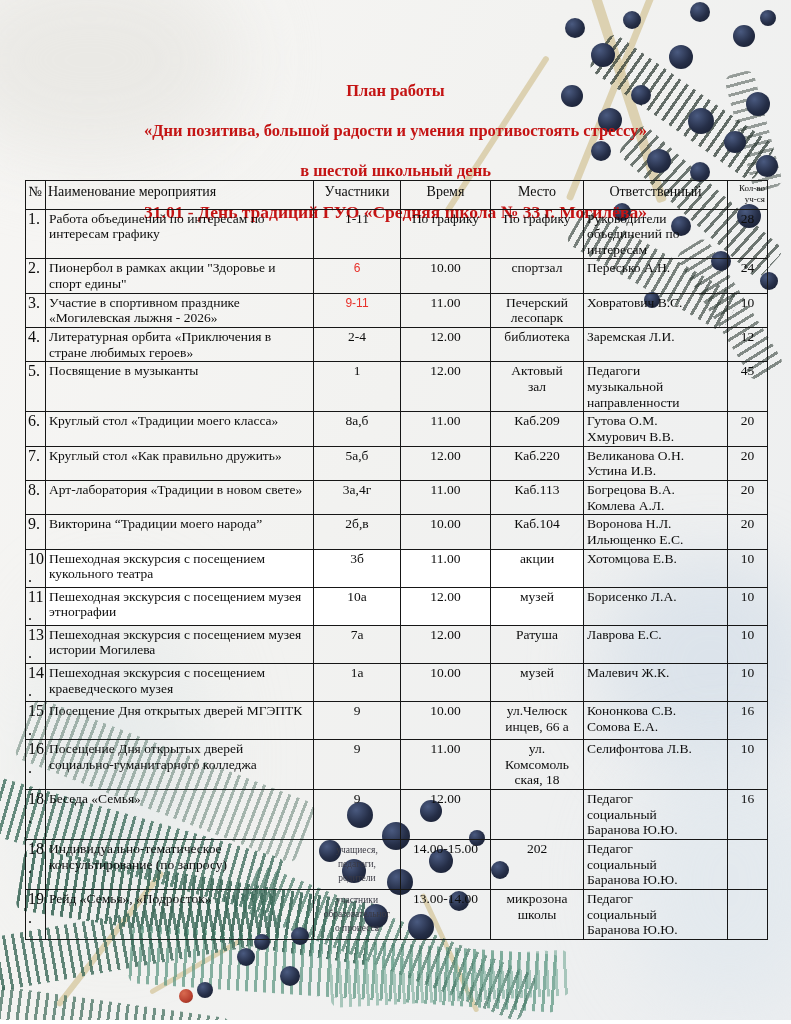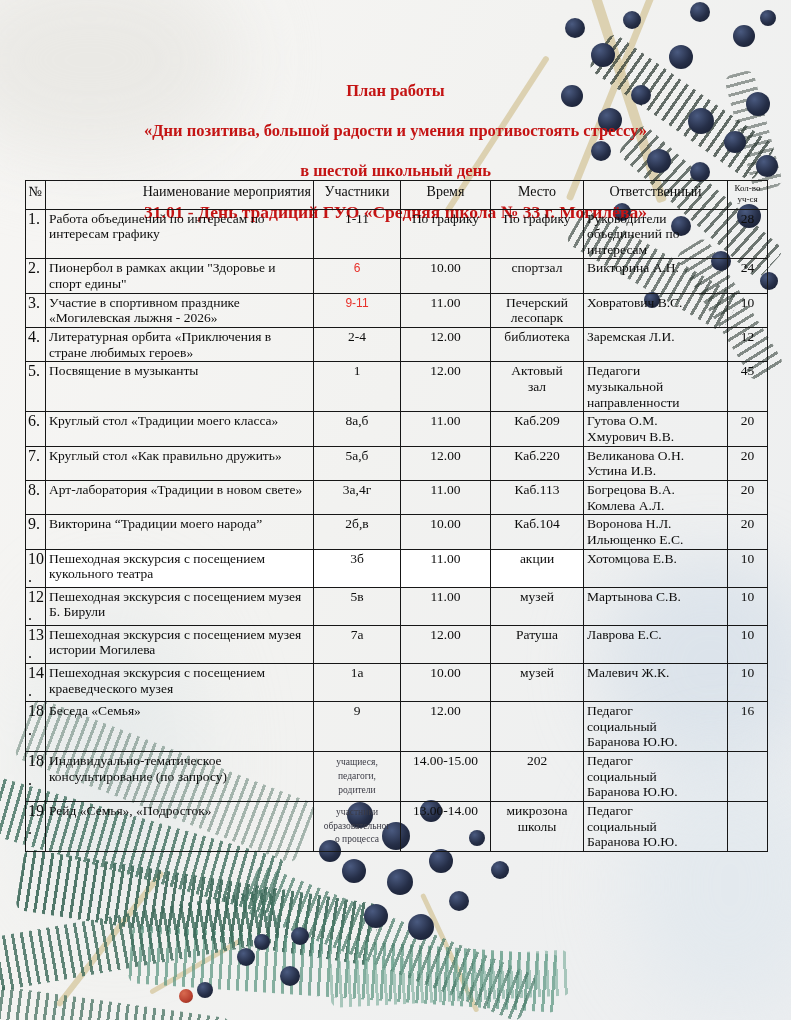--- a/index.html
+++ b/index.html
@@ -22,21 +22,21 @@
 
   table.schedule{
     position:absolute;left:25px;top:180px;width:742px;
     border-collapse:collapse;table-layout:fixed;
   }
   .schedule th,.schedule td{
     border:1px solid #161616;padding:1px 3px;vertical-align:top;
     font-size:13.5px;line-height:1.16;overflow-wrap:break-word;
   }
   .schedule th{font-weight:normal;font-size:14px;text-align:center;padding:3px 2px;}
-  .schedule th.small-h{font-size:9px;line-height:1.25;white-space:pre-line;padding-top:2px;}
+  .schedule th.small-h{font-size:9px;line-height:1.25;white-space:pre-line;padding-top:2px;text-align:right;}
   td.num{font-size:16px;padding:0 1px 0 2px;}
   td.participants,td.time,td.place,td.count{text-align:center;}
   td.place,td.responsible,td.participants{white-space:pre-line;font-family:Liberation Serif, serif;}
   td.participants.red{color:#e8312b;font-family:"Liberation Sans",sans-serif;font-size:12px;padding-top:3px;}
   td.participants.small{font-size:9.5px;color:#3a3a44;padding-top:4px;line-height:1.45;}
   td.hl{background:#ffffff;}
 </style>
 </head>
 <body>
 
@@ -122,21 +122,21 @@
           <col style="width:268px">
           <col style="width:87px">
         <col style="width:90px">
           <col style="width:93px">
           <col style="width:144px">
           <col style="width:40px">
       </colgroup>
       <thead>
         <tr>
           <th>№</th>
-          <th style="text-align:right;">Наименование мероприятия</th>
+          <th style="text-align:left;">Наименование мероприятия</th>
           <th>Участники</th>
           <th>Время</th>
           <th>Место</th>
           <th>Ответственный</th>
           <th class="small-h">Кол-во
 уч-ся</th>
         </tr>
       </thead>
       <tbody>
           <tr>
@@ -149,21 +149,21 @@
 объединений по
 интересам</td>
             <td class="count">28</td>
           </tr>
           <tr>
             <td class="num">2.</td>
             <td class="name">Пионербол в рамках акции "Здоровье и спорт едины"</td>
             <td class="participants red">6</td>
             <td class="time">10.00</td>
             <td class="place">спортзал</td>
-            <td class="responsible">Викторина А.Н.</td>
+            <td class="responsible">Пересько А.Н.</td>
             <td class="count">24</td>
           </tr>
           <tr>
             <td class="num">3.</td>
             <td class="name">Участие в спортивном празднике «Могилевская лыжня - 2026»</td>
             <td class="participants red">9-11</td>
             <td class="time">11.00</td>
             <td class="place">Печерский
 лесопарк</td>
             <td class="responsible">Ховратович В.С.</td>
@@ -233,44 +233,66 @@
           <tr>
             <td class="num">10.</td>
             <td class="name hl">Пешеходная экскурсия с посещением кукольного театра</td>
             <td class="participants hl">3б</td>
             <td class="time hl">11.00</td>
             <td class="place hl">акции</td>
             <td class="responsible">Хотомцова Е.В.</td>
             <td class="count">10</td>
           </tr>
           <tr>
-            <td class="num">12.</td>
-            <td class="name">Пешеходная экскурсия с посещением музея Б. Бирули</td>
-            <td class="participants">5в</td>
-            <td class="time">11.00</td>
-            <td class="place">музей</td>
-            <td class="responsible">Мартынова С.В.</td>
+            <td class="num">11.</td>
+            <td class="name hl">Пешеходная экскурсия с посещением музея этнографии</td>
+            <td class="participants hl">10а</td>
+            <td class="time hl">12.00</td>
+            <td class="place hl">музей</td>
+            <td class="responsible">Борисенко Л.А.</td>
             <td class="count">10</td>
           </tr>
           <tr>
             <td class="num">13.</td>
             <td class="name">Пешеходная экскурсия с посещением музея истории Могилева</td>
             <td class="participants">7а</td>
             <td class="time">12.00</td>
             <td class="place">Ратуша</td>
             <td class="responsible">Лаврова Е.С.</td>
             <td class="count">10</td>
           </tr>
           <tr>
             <td class="num">14.</td>
             <td class="name">Пешеходная экскурсия с посещением краеведческого музея</td>
             <td class="participants">1а</td>
             <td class="time">10.00</td>
             <td class="place">музей</td>
             <td class="responsible">Малевич Ж.К.</td>
+            <td class="count">10</td>
+          </tr>
+          <tr>
+            <td class="num">15.</td>
+            <td class="name">Посещение Дня открытых дверей МГЭПТК</td>
+            <td class="participants">9</td>
+            <td class="time">10.00</td>
+            <td class="place">ул.Челюск
+инцев, 66 а</td>
+            <td class="responsible">Кононкова С.В.
+Сомова Е.А.</td>
+            <td class="count">16</td>
+          </tr>
+          <tr>
+            <td class="num">16.</td>
+            <td class="name">Посещение Дня открытых дверей социально-гуманитарного колледжа</td>
+            <td class="participants">9</td>
+            <td class="time">11.00</td>
+            <td class="place">ул.
+Комсомоль
+ская, 18</td>
+            <td class="responsible">Селифонтова Л.В.</td>
             <td class="count">10</td>
           </tr>
           <tr>
             <td class="num">18.</td>
             <td class="name">Беседа «Семья»</td>
             <td class="participants">9</td>
             <td class="time">12.00</td>
             <td class="place"></td>
             <td class="responsible">Педагог
 социальный

